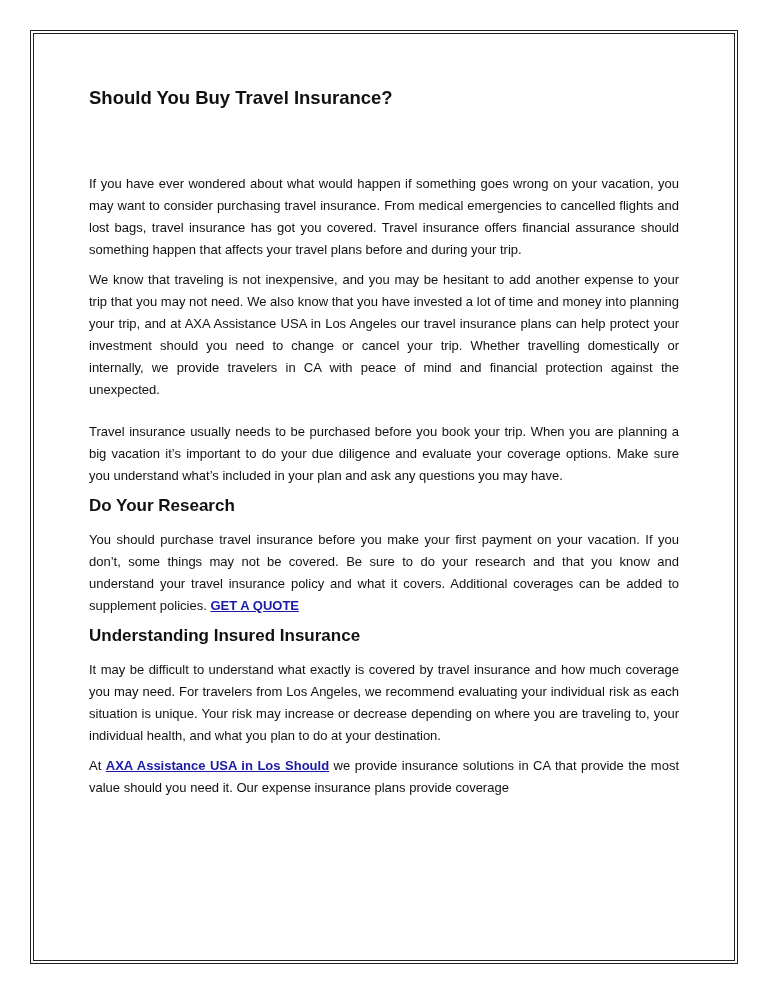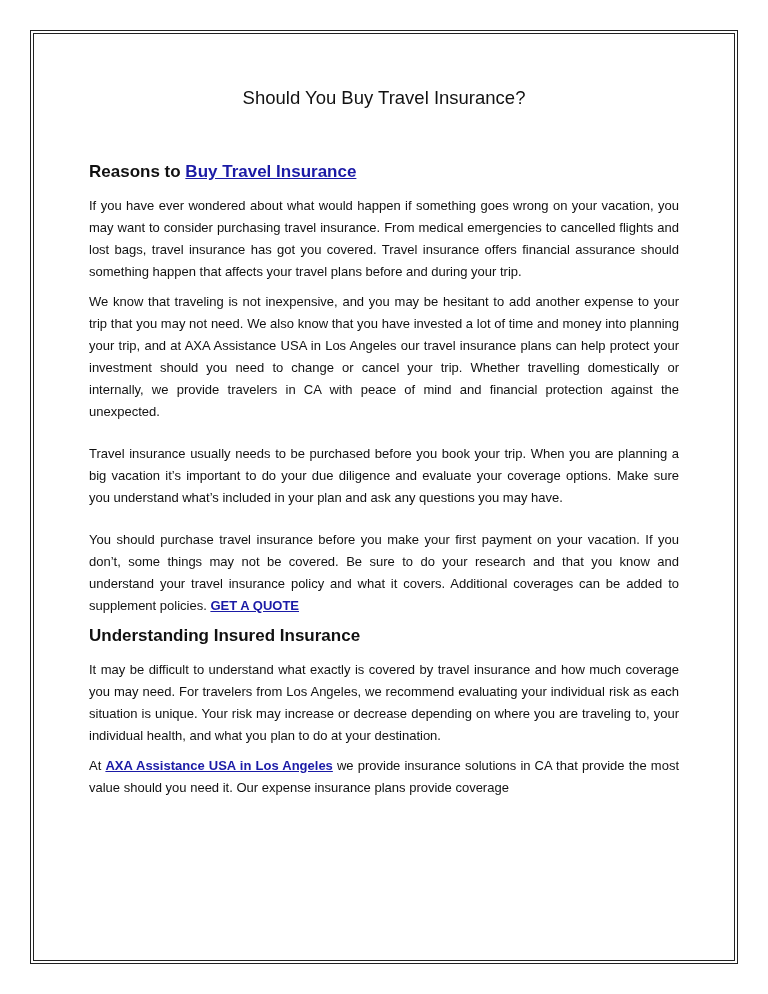--- a/index.html
+++ b/index.html
@@ -10,21 +10,21 @@
   }
   .frame-inner {
     position: absolute; left: 33px; top: 33px; width: 702px; height: 928px;
     border: 1px solid #222; box-sizing: border-box;
   }
   .content {
     position: absolute; left: 89px; top: 86px; width: 590px;
     font-family: "Liberation Sans", sans-serif; color: #111;
   }
   .title {
-    font-size: 18.5px; font-weight: normal; text-align: center;
+    font-size: 18.5px; font-weight: bold; text-align: left;
     margin: 0 0 0 0; height: 24px; line-height: 24px; padding-left: 0;
   }
   h2 {
     font-size: 17px; font-weight: bold; margin: 0; line-height: 22px;
   }
   p {
     font-size: 13px; line-height: 22px; margin: 0; text-align: justify;
   }
   a { color: #1a1aa6; text-decoration: underline; font-weight: bold; }
   .gap-title { height: 51px; }
@@ -35,33 +35,33 @@
 </head>
 <body>
 
 <div class="frame-outer"></div>
 <div class="frame-inner"></div>
 
 <div class="content">
   <div class="title">Should You Buy Travel Insurance?</div>
   <div class="gap-title"></div>
 
-  <h2><span>Reasons to </span><a>Buy Travel Insurance</a></h2>
   <div class="gap-h"></div>
   <p>If you have ever wondered about what would happen if something goes wrong on your vacation, you may want to consider purchasing travel insurance. From medical emergencies to cancelled flights and lost bags, travel insurance has got you covered. Travel insurance offers financial assurance should something happen that affects your travel plans before and during your trip.</p>
   <div class="gap-p"></div>
   <p>We know that traveling is not inexpensive, and you may be hesitant to add another expense to your trip that you may not need. We also know that you have invested a lot of time and money into planning your trip, and at AXA Assistance USA in Los Angeles our travel insurance plans can help protect your investment should you need to change or cancel your trip. Whether travelling domestically or internally, we provide travelers in CA with peace of mind and financial protection against the unexpected.</p>
   <div class="gap-sec"></div>
 
   <div class="gap-h"></div>
   <p>Travel insurance usually needs to be purchased before you book your trip. When you are planning a big vacation it’s important to do your due diligence and evaluate your coverage options. Make sure you understand what’s included in your plan and ask any questions you may have.</p>
   <div class="gap-sec"></div>
 
+  <h2>Do Your Research</h2>
   <div class="gap-h"></div>
   <p><span>You should purchase travel insurance before you make your first payment on your vacation. If you don’t, some things may not be covered. Be sure to do your research and that you know and understand your travel insurance policy and what it covers. Additional coverages can be added to supplement policies. </span><a>GET A QUOTE</a></p>
   <div class="gap-sec"></div>
 
   <h2>Understanding Insured Insurance</h2>
   <div class="gap-h"></div>
   <p>It may be difficult to understand what exactly is covered by travel insurance and how much coverage you may need. For travelers from Los Angeles, we recommend evaluating your individual risk as each situation is unique. Your risk may increase or decrease depending on where you are traveling to, your individual health, and what you plan to do at your destination.</p>
   <div class="gap-p"></div>
-  <p><span>At </span><a>AXA Assistance USA in Los Angeles</a><span> we provide insurance solutions in CA that provide the most value should you need it. Our expense insurance plans provide coverage</span></p>
+  <p><span>At </span><a>AXA Assistance USA in Los Should</a><span> we provide insurance solutions in CA that provide the most value should you need it. Our expense insurance plans provide coverage</span></p>
 </div>
 
 </body></html>

